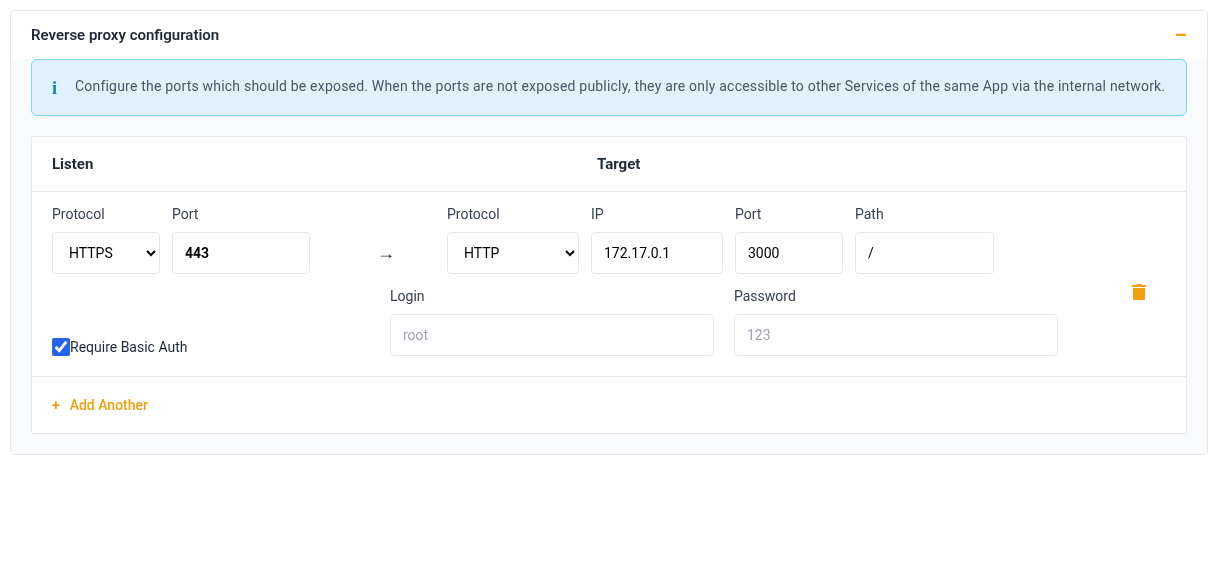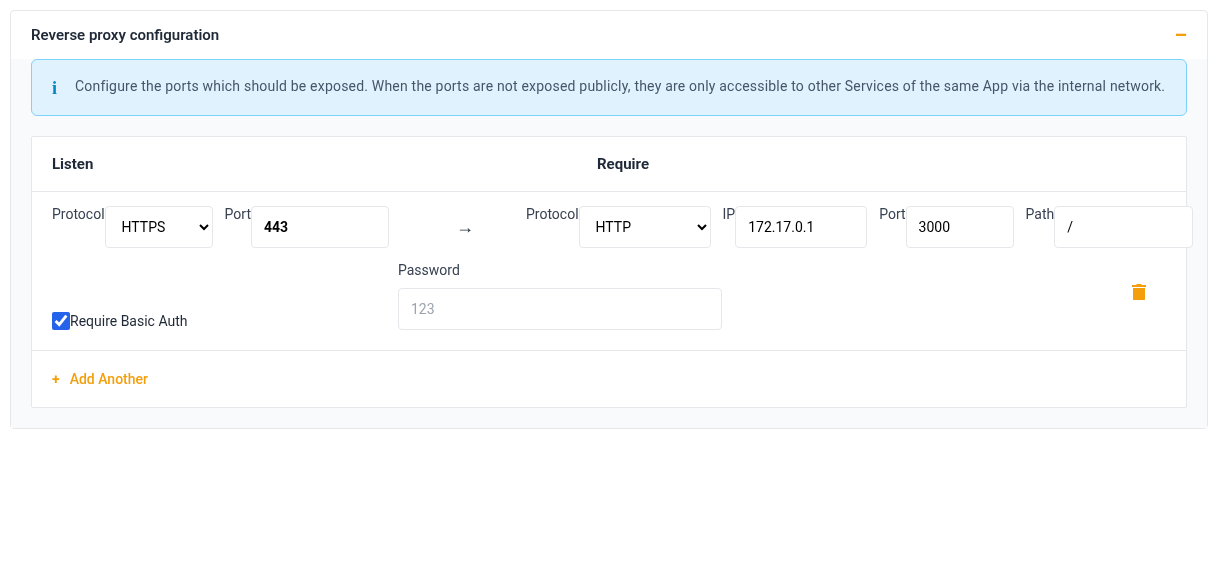--- a/index.html
+++ b/index.html
@@ -11,40 +11,40 @@
     .body { padding: 0 20px 20px 20px; background: #f9fafb; }
     .info-box { display: flex; align-items: flex-start; background: #e0f2fe; border: 1px solid #7dd3fc; border-radius: 6px; padding: 16px 20px; margin-bottom: 20px; gap: 18px; }
     .info-icon { color: #0284c7; font-size: 18px; font-weight: bold; flex-shrink: 0; font-family: Georgia, serif; margin-top: 2px; }
     .info-text { color: #475569; line-height: 1.5; letter-spacing: 0.2px; }
     .card { border: 1px solid #e5e7eb; border-radius: 2px; background: #fff; }
     .section-headers { display: flex; padding: 18px 20px; border-bottom: 1px solid #e5e7eb; }
     .section-headers .col-listen { flex: 0 0 545px; font-weight: 700; font-size: 15px; }
     .section-headers .col-target { flex: 1; font-weight: 700; font-size: 15px; }
     .row { padding: 14px 20px 20px 20px; border-bottom: 1px solid #e5e7eb; position: relative; }
     .row-top { display: flex; align-items: flex-end; gap: 12px; }
-    .field-group { display: flex; flex-direction: row; }
+    .field-group { display: flex; flex-direction: column; }
     .field-label { font-size: 14px; color: #374151; margin-bottom: 10px; }
     .select, .text-input { height: 42px; border: 1px solid #e5e7eb; border-radius: 4px; padding: 0 12px; font-size: 14px; background: #fff; font-family: inherit; }
     .select { cursor: pointer; }
     .listen-protocol { width: 108px; }
     .listen-port { width: 138px; font-weight: bold; }
     .arrow { font-size: 18px; font-weight: bold; margin: 0 40px 10px 55px; align-self: flex-end; }
     .target-protocol { width: 132px; }
     .target-ip { width: 132px; }
     .target-port { width: 108px; }
     .target-path { width: 139px; }
     .trash-btn { position: absolute; right: 40px; top: 92px; color: #f59e0b; cursor: pointer; }
     .trash-btn svg { width: 14px; height: 16px; }
     .row-bottom { display: flex; align-items: flex-end; margin-top: 14px; gap: 0; }
     .auth-check-wrap { display: flex; align-items: center; width: 338px; margin-top: 20px; }
     .auth-check { width: 18px; height: 18px; accent-color: #2563eb; cursor: pointer; }
     .auth-label { margin-left: 0px; font-size: 14px; cursor: pointer; }
     .login-field { display: flex; flex-direction: column; }
     .login-input { width: 324px; }
-    .password-field { display: flex; flex-direction: column; margin-left: 8px; }
+    .password-field { display: flex; flex-direction: column; margin-left: 20px; }
     .password-input { width: 324px; }
     .add-row { padding: 20px; display: flex; align-items: center; gap: 10px; color: #f59e0b; cursor: pointer; font-weight: 500; }
     .plus-icon { font-size: 14px; font-weight: bold; }
     ::placeholder { color: #9ca3af; }
   </style>
 </head>
 <body>
 
 <div class="container">
   <div class="header">
@@ -53,21 +53,21 @@
   </div>
   <div class="body">
     <div class="info-box">
       <span class="info-icon">i</span>
       <span class="info-text">Configure the ports which should be exposed. When the ports are not exposed publicly, they are only accessible to other Services of the same App via the internal network.</span>
     </div>
 
     <div class="card">
       <div class="section-headers">
         <div class="col-listen">Listen</div>
-        <div class="col-target">Require</div>
+        <div class="col-target">Target</div>
       </div>
 
       <div class="row">
         <div class="row-top">
           <div class="field-group">
             <label class="field-label">Protocol</label>
             <select class="select listen-protocol">
               <option>HTTPS</option>
             </select>
           </div>
@@ -102,20 +102,24 @@
           <svg viewBox="0 0 14 16" fill="currentColor">
             <path d="M5 0L4 1H0v2h14V1h-4l-1-1H5zM1 4v11c0 .6.4 1 1 1h10c.6 0 1-.4 1-1V4H1z"></path>
           </svg>
         </div>
 
         <div class="row-bottom">
           <div class="auth-check-wrap">
             <input type="checkbox" class="auth-check" checked="" style="">
             <label class="auth-label">Require Basic Auth</label>
           </div>
+          <div class="login-field">
+            <label class="field-label">Login</label>
+            <input type="text" class="text-input login-input" placeholder="root" style="">
+          </div>
           <div class="password-field">
             <label class="field-label">Password</label>
             <input type="text" class="text-input password-input" placeholder="123" style="">
           </div>
         </div>
       </div>
 
       <div class="add-row">
         <span class="plus-icon">+</span>
         <span>Add Another</span>

